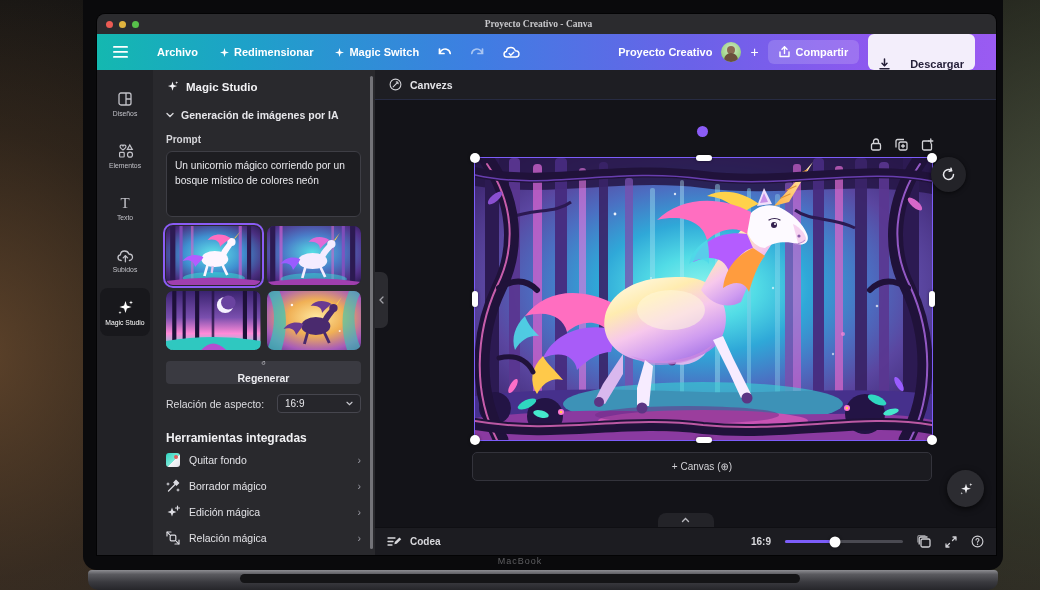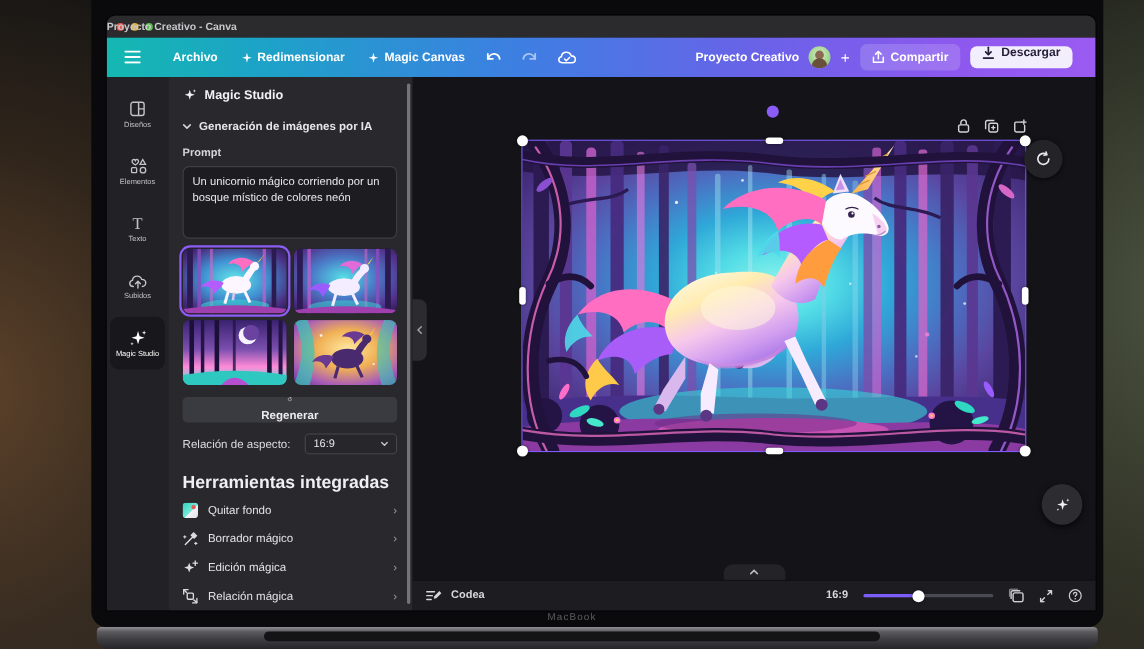--- a/index.html
+++ b/index.html
@@ -24,37 +24,37 @@
   .laptop-slot { position:absolute; left:240px; top:574px; width:560px; height:9px; border-radius:5px; background:#141416; }
 
   
   .app-window { position:absolute; left:97px; top:14px; width:899px; height:541px; border-radius:8px 8px 0 0; overflow:hidden; background:#131317; display:flex; flex-direction:column; box-shadow:0 0 0 1px #000a; }
 
   
   .titlebar { height:20px; background:#2b2b2e; display:flex; align-items:center; position:relative; flex:0 0 auto; }
   .traffic { display:flex; gap:6px; margin-left:9px; }
   .traffic span { width:7px; height:7px; border-radius:50%; display:block; }
   .tl-red{ background:#eb5b54;} .tl-yellow{ background:#e0b43e;} .tl-green{ background:#57c04a;}
-  .win-title { position:absolute; left:0; right:16px; text-align:left; font-size:9.5px; color:#c9c9cc; font-weight:700; }
+  .win-title { position:absolute; left:0; right:16px; text-align:center; font-size:9.5px; color:#c9c9cc; font-weight:700;font-family:Liberation Serif, serif; }
 
   
   .toolbar { height:36px; flex:0 0 auto; display:flex; align-items:center; color:#fff;
     background:linear-gradient(90deg,#14b8b0 0%, #1da2c8 16%, #3e7ee2 42%, #6a62e8 66%, #8d58ef 86%, #9a5bf2 100%); }
   .hamburger { width:30px; display:flex; justify-content:center; margin-left:8px; cursor:pointer; }
   .menu-item { font-size:11px; font-weight:700; margin-left:22px; display:flex; align-items:center; gap:5px; cursor:pointer; white-space:nowrap; }
   .tb-iconbtn { margin-left:18px; display:flex; align-items:center; cursor:pointer; }
   .dim { opacity:.55; }
   .toolbar-right { margin-left:auto; display:flex; align-items:center; gap:9px; padding-right:21px; }
   .project-name { font-size:11px; font-weight:700; }
   .avatar { width:20px; height:20px; border-radius:50%; background:radial-gradient(circle at 50% 38%, #d8ecc8 0%, #9fd48a 60%, #7cbf6a 100%); position:relative; overflow:hidden; flex:0 0 auto; }
   .avatar::before { content:""; position:absolute; left:6px; top:4px; width:8px; height:8px; border-radius:50%; background:#8a6a52; }
   .avatar::after { content:""; position:absolute; left:3px; top:11px; width:14px; height:9px; border-radius:7px 7px 0 0; background:#6a4f3c; }
   .plus-btn { font-size:14px; font-weight:400; cursor:pointer; }
   .pill-btn { height:24px; display:flex; align-items:center; gap:6px; padding:0 11px; border-radius:6px; background:rgba(255,255,255,.16); font-size:11px; font-weight:700; cursor:pointer; }
-  .download-btn { height:20px; display:flex; align-items:flex-start; gap:6px; padding:0 11px; border-radius:6px; background:#f3eefb; color:#241e38; font-size:11px; font-weight:700; cursor:pointer; }
+  .download-btn { height:36px; display:flex; align-items:flex-end; gap:20px; padding:0 11px; border-radius:6px; background:#f3eefb; color:#241e38; font-size:11px; font-weight:700; cursor:pointer; }
 
   
   .app-content { flex:1; display:flex; min-height:0; }
 
   
   .sidebar { width:56px; background:#222226; padding-top:10px; display:flex; flex-direction:column; align-items:center; gap:4px; flex:0 0 auto; }
   .side-item { width:50px; height:48px; border-radius:8px; display:flex; flex-direction:column; align-items:center; justify-content:center; gap:3px; color:#c2c2c8; cursor:pointer; }
   .side-item .lbl { font-size:6.8px; }
   .side-item.selected { background:#18181c; color:#ffffff; }
 
@@ -65,21 +65,21 @@
   .section-row { display:flex; align-items:center; gap:7px; margin-top:16px; font-size:10.5px; font-weight:700; cursor:pointer; }
   .prompt-label { margin-top:13px; font-size:10px; font-weight:700; color:#d6d6da; }
   .prompt-box { margin-top:6px; width:100%; height:66px; background:#1d1d21; border:1px solid #3e3e45; border-radius:6px; padding:7px 8px; font-size:10.2px; line-height:1.45; color:#e8e8ec; cursor:text; }
   .thumb-grid { margin-top:9px; display:grid; grid-template-columns:1fr 1fr; gap:6px; }
   .thumb { height:59px; border-radius:7px; overflow:hidden; position:relative; cursor:pointer; background:#1d1d21; }
   .thumb svg { width:100%; height:100%; display:block; }
   .thumb.selected { outline:2px solid #8b5cf6; outline-offset:1px; }
   .regen-btn { margin-top:11px; height:23px; width:100%; border-radius:4px; background:#3a3a41; display:flex; align-items:center; justify-content:center; gap:7px; font-size:10.5px; font-weight:700; color:#ececf0; cursor:pointer;flex-direction:column; }
   .opt-row { margin-top:10px; display:flex; align-items:center; justify-content:space-between; font-size:10.5px; color:#dcdce0; }
   .select-box { display:flex; align-items:center; gap:7px; background:#26262b; border:1px solid #46464e; border-radius:4px; height:19px; padding:0 7px; font-size:10px; color:#e8e8ec; cursor:pointer; white-space:nowrap; }
-  .tools-title { margin-top:18px; font-size:16px; font-weight:700; color:#f0f0f3; }
+  .tools-title { margin-top:18px; font-size:12px; font-weight:700; color:#f0f0f3; }
   .tool-row { margin-top:4px; height:22px; display:flex; align-items:center; gap:9px; font-size:10.5px; color:#e2e2e6; cursor:pointer; }
   .tool-row .chev { margin-left:auto; color:#9a9aa2; }
 
   
   .collapse-tab { position:absolute; left:0; top:170px; width:13px; height:56px; background:#2b2b30; border-radius:0 7px 7px 0; display:flex; align-items:center; justify-content:center; color:#a2a2a8; font-size:8px; cursor:pointer; }
 
   
   .canvas-area { flex:1; display:flex; flex-direction:column; min-width:0; background:#131318; }
   .canvas-tabbar { height:30px; flex:0 0 auto; background:#1e1e23; border-bottom:1px solid #272b42; display:flex; align-items:center; gap:8px; padding-left:14px; color:#e4e4e8; }
   .canvas-tab-label { font-size:10.5px; font-weight:700; cursor:pointer; }
@@ -149,21 +149,21 @@
     <div class="menu-item">
       <svg class="icon" width="9" height="9" viewBox="0 0 16 16">
           <path fill="#fff" d="M8 0 L9.8 6.2 L16 8 L9.8 9.8 L8 16 L6.2 9.8 L0 8 L6.2 6.2 Z"></path>
         </svg>
       <span>Redimensionar</span>
     </div>
     <div class="menu-item">
       <svg class="icon" width="9" height="9" viewBox="0 0 16 16">
           <path fill="#fff" d="M8 0 L9.8 6.2 L16 8 L9.8 9.8 L8 16 L6.2 9.8 L0 8 L6.2 6.2 Z"></path>
         </svg>
-      <span>Magic Canvas</span>
+      <span>Magic Switch</span>
     </div>
     <div class="tb-iconbtn">
       <svg class="icon" width="15" height="13" viewBox="0 0 15 13" fill="none" stroke="#fff" stroke-width="1.7" stroke-linecap="round">
           <path d="M2.5 3 L2.5 7.5 L7 7.5"></path>
           <path d="M2.7 7.2 C4 4 7 2.5 9.5 3.2 C11.8 3.8 13 5.5 13.2 7.5"></path>
         </svg>
     </div>
     <div class="tb-iconbtn dim">
       <svg class="icon" width="15" height="13" viewBox="0 0 15 13" fill="none" stroke="#fff" stroke-width="1.7" stroke-linecap="round">
           <path d="M12.5 3 L12.5 7.5 L8 7.5"></path>
@@ -441,20 +441,27 @@
             <path d="M12.8 12.8 L10.4 10.4"></path>
           </svg>
         <span>Relación mágica</span>
         <span class="chev">›</span>
       </div>
 
       <div class="panel-scrollbar"></div>
     </div>
 
     <div class="canvas-area">
+      <div class="canvas-tabbar">
+        <svg class="icon" width="13" height="13" viewBox="0 0 14 14" fill="none" stroke="#cfcfd4" stroke-width="1.2">
+            <circle cx="7" cy="7" r="5.8"></circle>
+            <path d="M4.5 9.5 L9.5 4.5 M9.5 4.5 L7.8 4.2 M9.5 4.5 L9.8 6.2" stroke-linecap="round"></path>
+          </svg>
+        <span class="canvas-tab-label">Canvezs</span>
+      </div>
 
       <div class="workspace">
         <div class="rotation-dot"></div>
 
         <div class="float-icons">
           <div>
             <svg class="icon" width="12" height="13" viewBox="0 0 12 13" fill="none" stroke="currentColor" stroke-width="1.3" stroke-linejoin="round">
                 <rect x="1.5" y="5.5" width="9" height="6.5" rx="1.5"></rect>
                 <path d="M3.5 5.5 L3.5 3.8 C3.5 2.2 4.6 1 6 1 C7.4 1 8.5 2.2 8.5 3.8 L8.5 5.5"></path>
               </svg>
@@ -620,20 +627,23 @@
           <div class="handle h-right" style="right:-3px;"></div>
         </div>
 
         <div class="rotate-btn">
           <svg class="icon" width="15" height="15" viewBox="0 0 15 15" fill="none" stroke="#e8e8ec" stroke-width="1.5" stroke-linecap="round">
               <path d="M12.5 7.5 A5 5 0 1 1 10.4 3.4"></path>
               <path d="M10 1.2 L10.6 3.6 L8.2 4.2"></path>
             </svg>
         </div>
 
+        <div class="page-bar">
+          <span>+ Canvas (⊕)</span>
+        </div>
 
         <div class="assistant-btn">
           <svg class="icon" width="16" height="16" viewBox="0 0 17 17">
               <g fill="#f2f2f5">
                 <path d="M8.5 3 L9.7 7 L13.7 8.2 L9.7 9.4 L8.5 13.4 L7.3 9.4 L3.3 8.2 L7.3 7 Z"></path>
                 <path d="M13.6 2.2 L14 3.5 L15.3 3.9 L14 4.3 L13.6 5.6 L13.2 4.3 L11.9 3.9 L13.2 3.5 Z"></path>
                 <path d="M4 11.8 L4.3 12.8 L5.3 13.1 L4.3 13.4 L4 14.4 L3.7 13.4 L2.7 13.1 L3.7 12.8 Z"></path>
               </g>
             </svg>
         </div>

